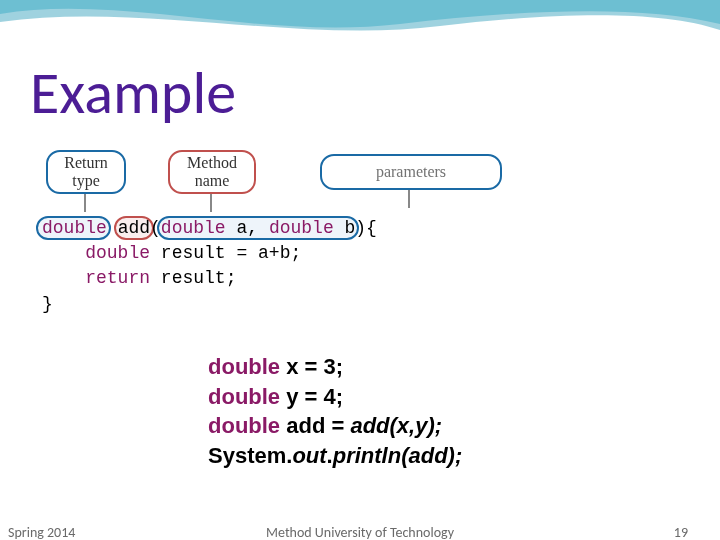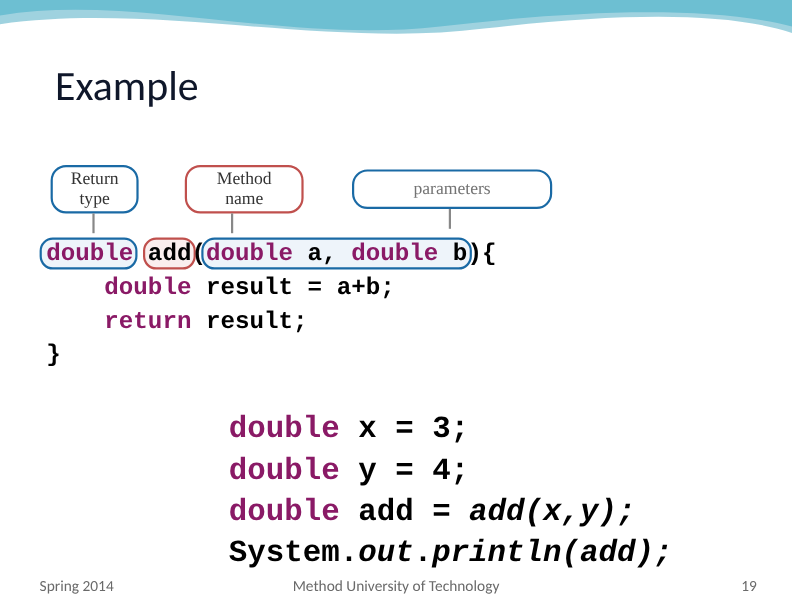--- a/index.html
+++ b/index.html
@@ -14,25 +14,24 @@
   .top-wave {
     position: absolute;
     top: 0; left: 0;
     width: 720px;
     height: 46px;
   }
   .title {
     position: absolute;
     top: 56px;
     left: 30px;
-    font-size: 38px;
+    font-size: 60px;
     font-family: Calibri, Arial, sans-serif;
-    color: #0f172a;
+    color: #4c1d95;
     font-weight: 400;
-    margin-left: 20px;
   }
   .labels {
     position: absolute;
     top: 150px;
     left: 0;
     width: 720px;
   }
   .label-box {
     position: absolute;
     border: 2px solid;
@@ -41,38 +40,38 @@
     font-family: Georgia, serif;
     font-size: 16px;
     text-align: center;
     display: flex;
     flex-direction: column;
     justify-content: center;
     line-height: 1.15;
     padding: 2px 4px;
   }
   .lbl-return { left: 46px;  top: 0; width: 80px;  height: 44px; border-color: #1a6aa5; color: #333; }
-  .lbl-method { left: 168px; top: 0; width: 108px;  height: 44px; border-color: #c0504d; color: #333; }
+  .lbl-method { left: 168px; top: 0; width: 88px;  height: 44px; border-color: #c0504d; color: #333; }
   .lbl-params { left: 320px; top: 4px; width: 182px; height: 36px; border-color: #1a6aa5; color: #737373; }
 
   .connector {
     position: absolute;
     background: #888;
   }
   .conn-return { left: 84px;  width: 2px; height: 18px; }
   .conn-method { left: 210px; width: 2px; height: 18px; }
   .conn-params { left: 408px; width: 2px; height: 18px; }
 
   .code {
     position: absolute;
     top: 216px;
     left: 42px;
     font-family: 'Courier New', monospace;
-    font-size: 22px;
-    font-weight: bold;
+    font-size: 18px;
+    font-weight: normal;
     line-height: 1.4;
     color: #000;
     white-space: pre;
   }
   .kw { color: #8a1a66; }  
   .hl-return { position: relative; }
   .hl-return::before {
     content: "";
     position: absolute;
     left: -6px; right: -4px; top: -2px; bottom: -2px;
@@ -97,41 +96,41 @@
     position: absolute;
     left: -4px; right: -4px; top: -2px; bottom: -2px;
     border: 2px solid #1a6aa5;
     border-radius: 12px;
     background: rgba(200,220,240,0.3);
     z-index: -1;
   }
 
   .code2 {
     position: absolute;
-    top: 372px;
+    top: 352px;
     left: 208px;
-    font-family: Liberation Mono, monospace;
-    font-size: 28px;
+    font-family: Liberation Sans, sans-serif;
+    font-size: 22px;
     font-weight: bold;
     line-height: 1.35;
     color: #000;
     white-space: pre;
   }
   .it { font-style: italic; }
 
   .footer {
     position: absolute;
     bottom: 16px;
     left: 0;
     width: 720px;
     font-family: Calibri, Arial, sans-serif;
     font-size: 14px;
     color: #6a6a6a;
   }
-  .footer-left  { position: absolute; left: 36px; }
+  .footer-left  { position: absolute; left: 8px; }
   .footer-center{ position: absolute; left: 50%; transform: translateX(-50%); }
   .footer-right { position: absolute; right: 32px; }
 </style>
 </head>
 <body>
 
 <svg class="top-wave" viewBox="0 0 720 46" preserveAspectRatio="none">
   <path d="M0,14 C120,-6 260,40 400,24 C520,10 640,4 720,24 L720,0 L0,0 Z" fill="#4ab9d1" opacity="0.5"></path>
   <path d="M0,22 C140,2 300,44 440,26 C560,12 660,10 720,30 L720,0 L0,0 Z" fill="#2a9cb7" opacity="0.45"></path>
 </svg>

